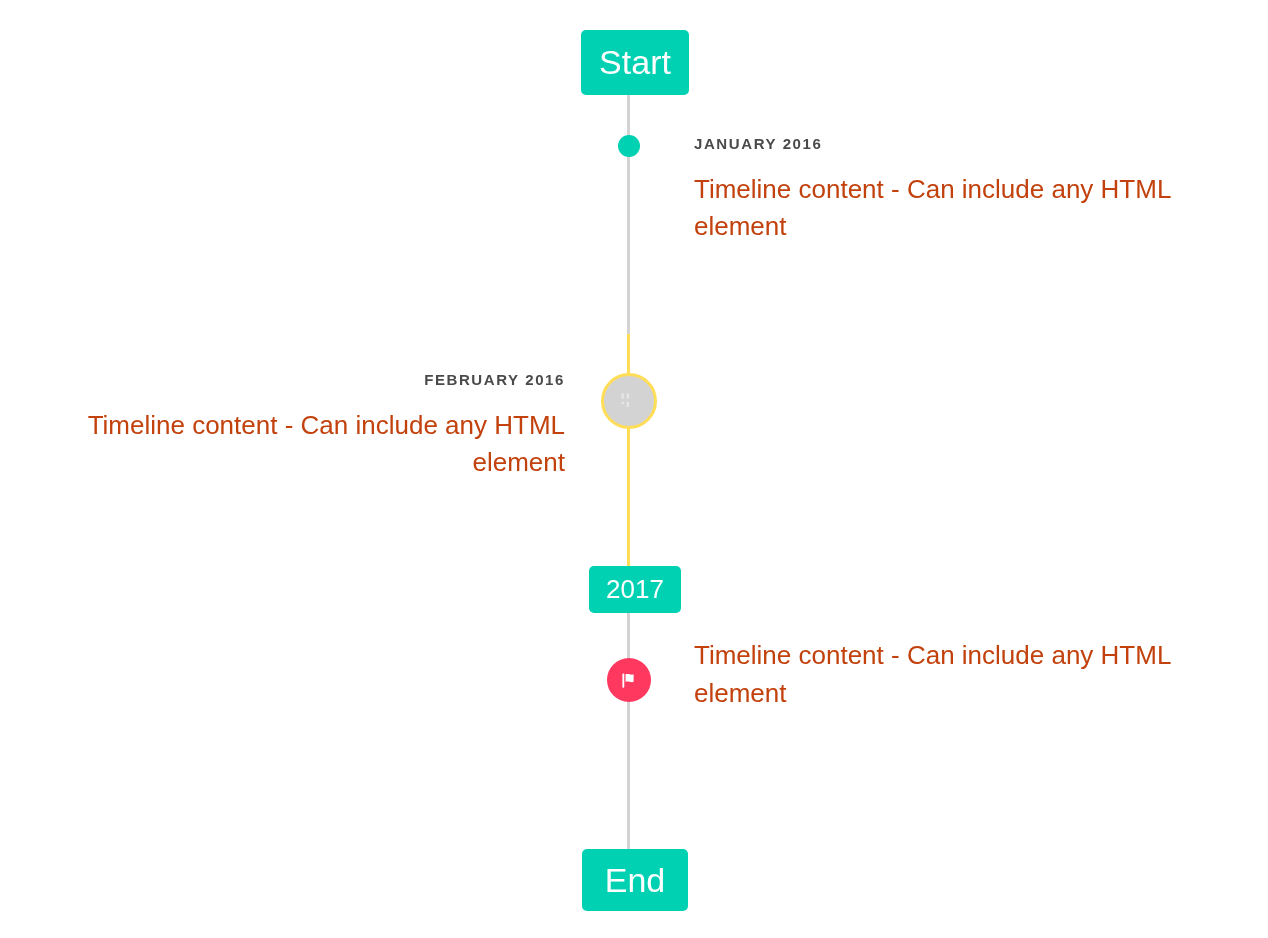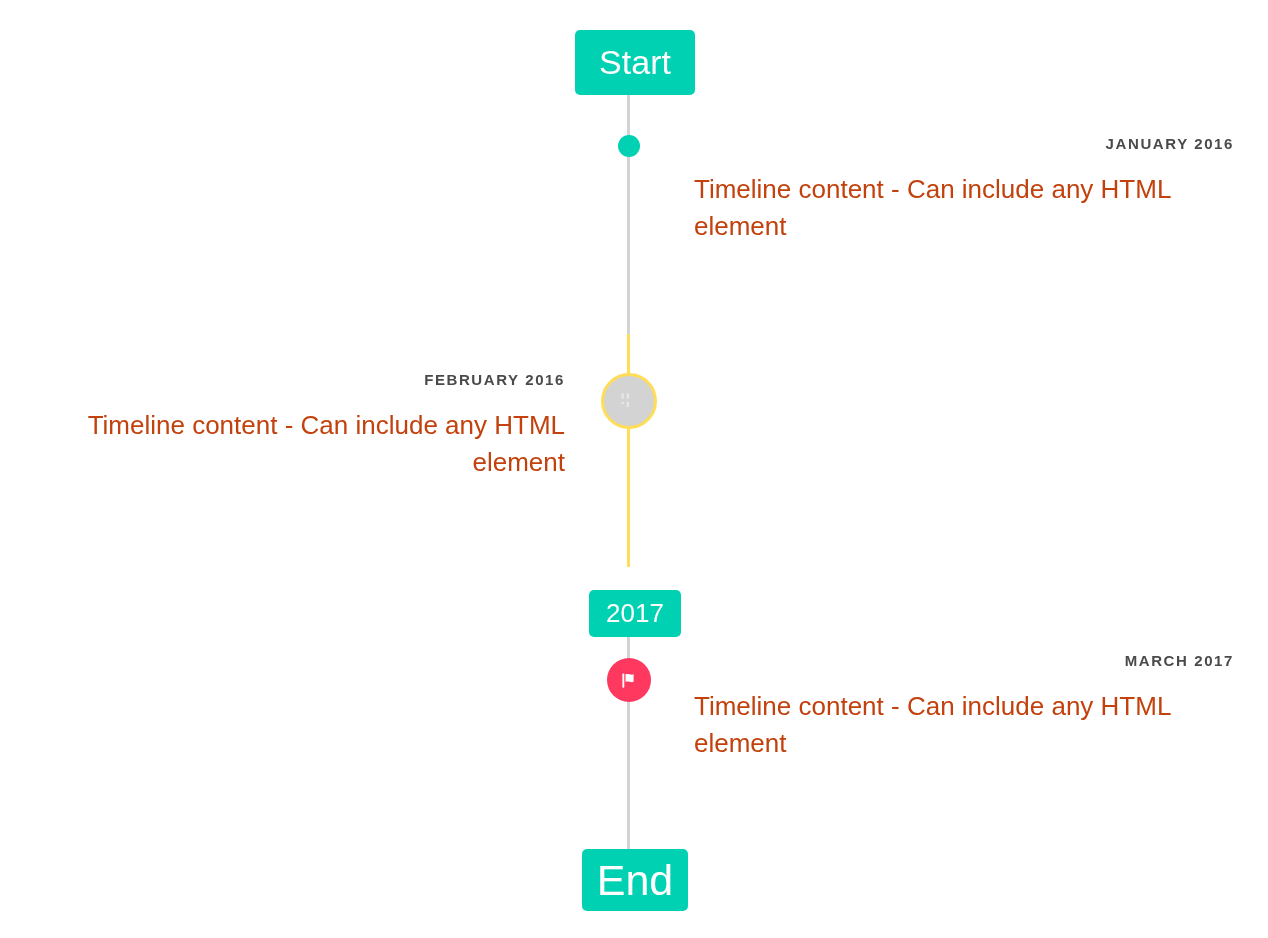--- a/index.html
+++ b/index.html
@@ -46,38 +46,37 @@
     border-radius: 5px;
     display: flex;
     align-items: center;
     justify-content: center;
     font-weight: 400;
     white-space: nowrap;
     z-index: 4;
   }
   .badge-start {
     top: 30px;
-    width: 120px;
+    width: 108px;
     height: 65px;
     font-size: 34px;
     margin-left: 1px;
   }
   .badge-mid {
     top: 566px;
     width: 92px;
     height: 47px;
     font-size: 26px;
     margin-left: 1px;
-    margin-top: 24px;
   }
   .badge-end {
     top: 849px;
     width: 106px;
     height: 62px;
-    font-size: 43px;
+    font-size: 34px;
     margin-left: 1px;
   }
 
   
   .item {
     position: absolute;
     left: 0;
     width: 1268px;
   }
   .item-jan { top: 120px; }
@@ -147,21 +146,21 @@
   }
 
   .heading {
     font-size: 15px;
     font-weight: bold;
     letter-spacing: 1.6px;
     color: #4a4a4a;
     margin: 0 0 18px 0;
     line-height: 1.1;
   }
-  .content-right .heading { margin-top: 16px; text-align: right; }
+  .content-right .heading { margin-top: 16px; }
   .content-left  .heading { margin-top: 20px; }
 
   .body-text {
     font-size: 26px;
     font-weight: 400;
     line-height: 1.45;
     color: #c2410c;
     margin: 0;
   }
 </style>
@@ -206,20 +205,19 @@
   <div class="item item-mar">
     <div class="marker marker-flag">
       <svg viewBox="0 0 24 24" aria-hidden="true">
         <g fill="#ffffff">
           <rect x="3" y="3" width="2.4" height="18" rx="1.1"></rect>
           <path d="M7 4.2c3.4-1.6 6.8 1.6 10.2 0v9.4c-3.4 1.6-6.8-1.6-10.2 0V4.2z"></path>
         </g>
       </svg>
     </div>
     <div class="content content-right">
-      <p class="heading">MARCH 2017</p>
       <p class="body-text">Timeline content - Can include any HTML element</p>
     </div>
   </div>
 
   <div class="badge badge-end">End</div>
 
 </div>
 
 </body></html>

